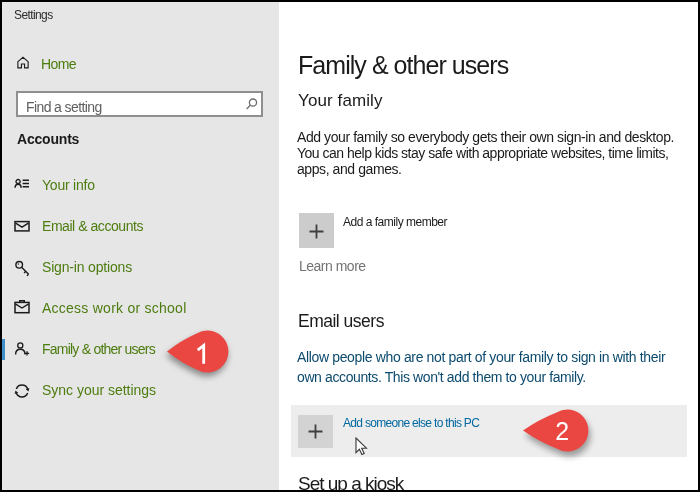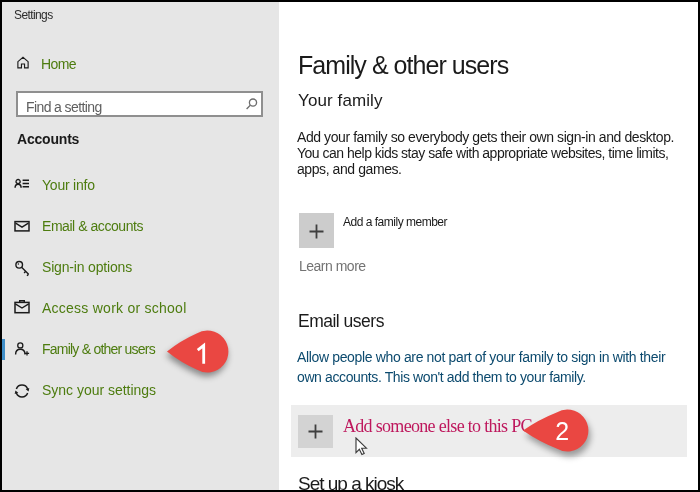--- a/index.html
+++ b/index.html
@@ -113,21 +113,21 @@
 Allow people who are not part of your family to sign in with their<br>
 <span style="letter-spacing:-0.39px;">own accounts. This won't add them to your family.</span></div>
 
 <div class="abs" style="left:291px;top:405px;width:396px;height:52px;background:#ededed;"></div>
 <div class="abs" style="left:298.3px;top:414.7px;width:35px;height:33px;background:#d3d3d3;"></div>
 <div class="abs" style="left:298.3px;top:414.7px;width:35px;height:33px;display:flex;align-items:center;justify-content:center;">
   <svg width="15" height="15" viewBox="0 0 15 15" stroke="#3f3f3f" stroke-width="1.8">
       <path d="M7.5 0.5 V14.5 M0.5 7.5 H14.5"></path>
     </svg>
 </div>
-<div class="abs" style="left:343px;top:416px;font-size:18px;color:#be185d;letter-spacing:-0.69px;font-family:Liberation Serif, serif;">Add someone else to this PC</div>
+<div class="abs" style="left:343px;top:416px;font-size:12px;color:#0369a1;letter-spacing:-0.69px;">Add someone else to this PC</div>
 
 <div class="abs" style="left:355.2px;top:437.4px;">
   <svg width="13" height="19" viewBox="0 0 13 19">
     <path d="M1 1 V15.6 L4.35 12.3 L6.9 17.5 L9.2 16.4 L6.7 11.2 L11.4 11.2 Z" fill="#fff" stroke="#3c3c3c" stroke-width="1.15"></path>
   </svg>
 </div>
 
 <div class="abs" style="left:298px;top:473px;font-size:19px;color:#1b1b1b;letter-spacing:-1.0px;">Set up a kiosk</div>
 
 <div class="abs" style="left:166px;top:329px;filter:drop-shadow(-1px 4px 3px rgba(0,0,0,0.4));">

